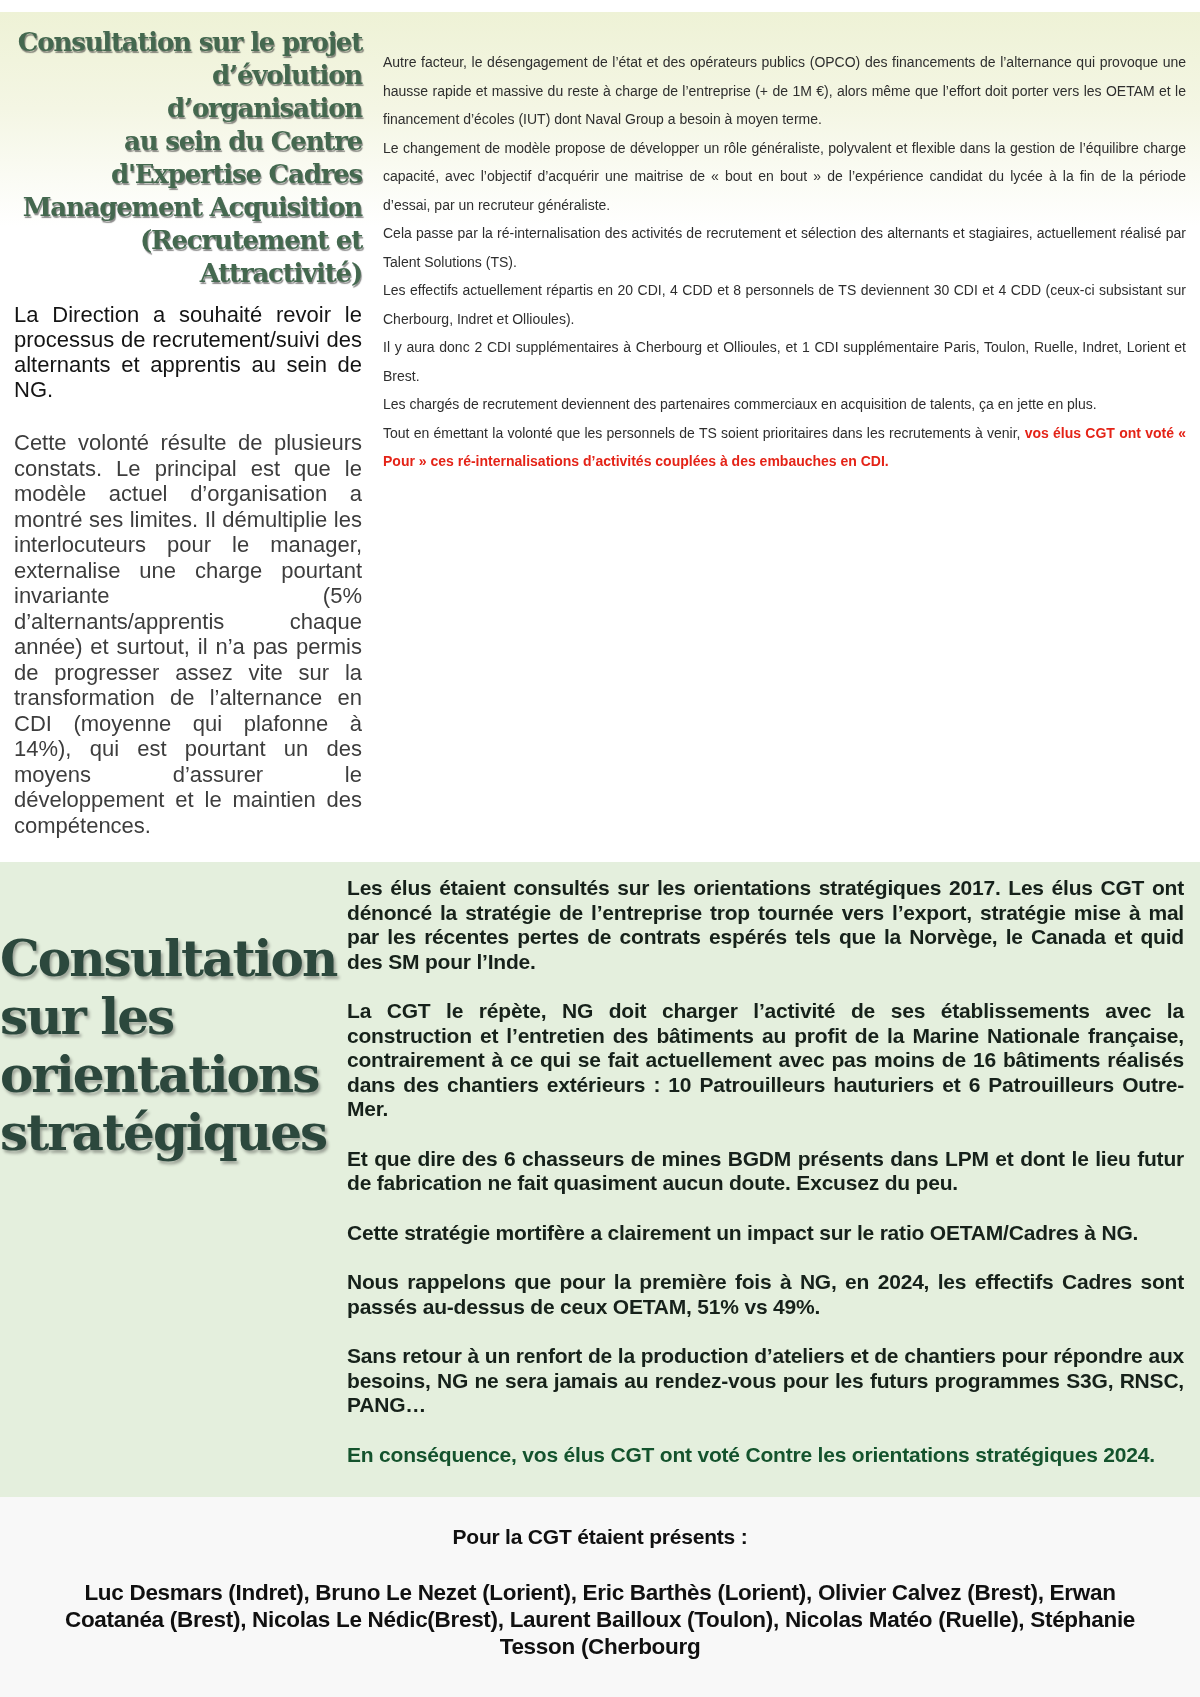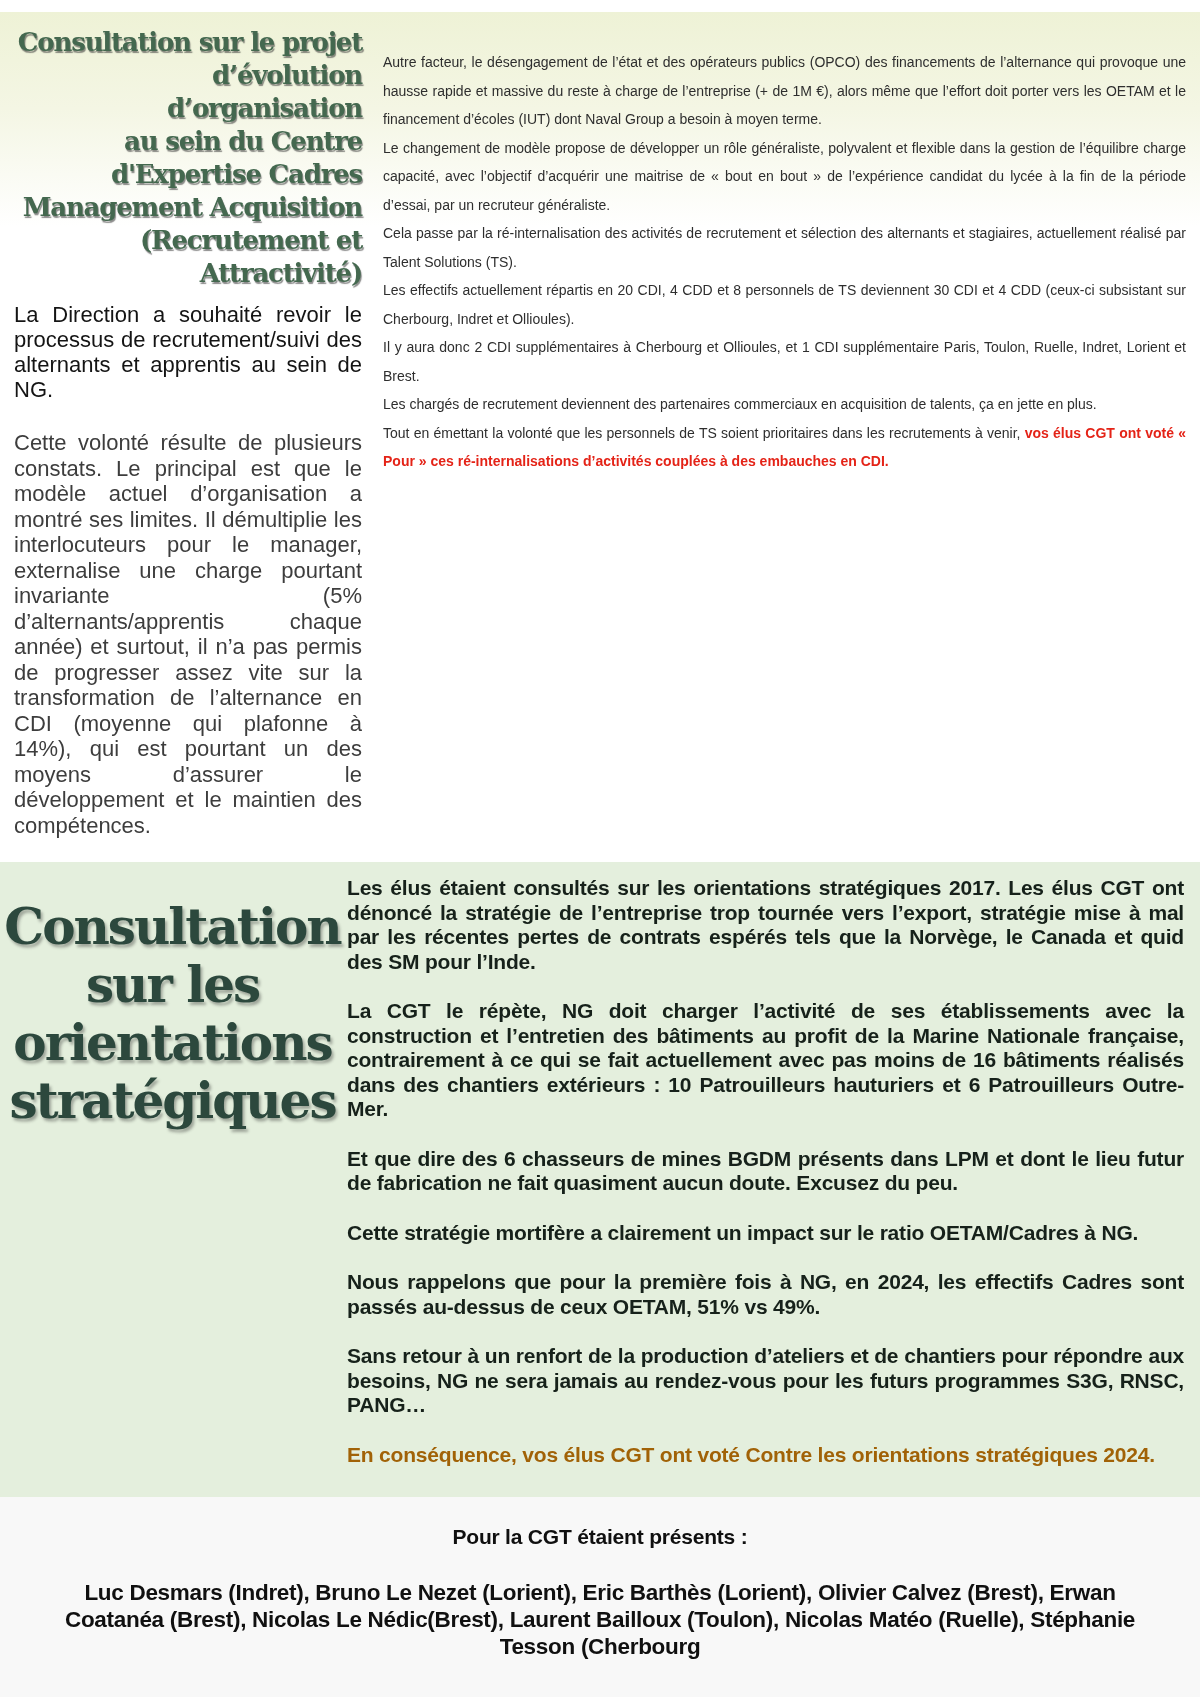--- a/index.html
+++ b/index.html
@@ -73,22 +73,22 @@
 
   
   .strategy-section{
     position:relative;z-index:1;
     height:635px;box-sizing:border-box;
     background:#e4efdd;
     display:flex;
   }
   .strategy-title-col{
     flex:0 0 345px;box-sizing:border-box;
-    padding-top:36px;
-    text-align:center;
+    padding-top:68px;
+    text-align:left;
   }
   .strategy-title{
     font-family:"DejaVu Serif", serif;
     font-weight:bold;
     color:#2c483d;
     font-size:50px;
     line-height:58px;
     letter-spacing:-2px;
     text-shadow:2px 3px 3px rgba(30,30,30,0.35);
   }
@@ -97,21 +97,21 @@
     padding:14px 16px 0 2px;
     font-size:21px;
     font-weight:bold;
     color:#16211a;
     line-height:24.5px;
     text-align:justify;
     letter-spacing:-0.2px;
   }
   .strategy-body p{margin:0 0 25px 0;}
   .strategy-vote{
-    color:#a16207;
+    color:#14532d;
   }
 
   
   .footer-section{
     position:relative;z-index:1;
     height:200px;box-sizing:border-box;
     background:#f8f8f8;
     text-align:center;
     padding-top:28px;
   }

